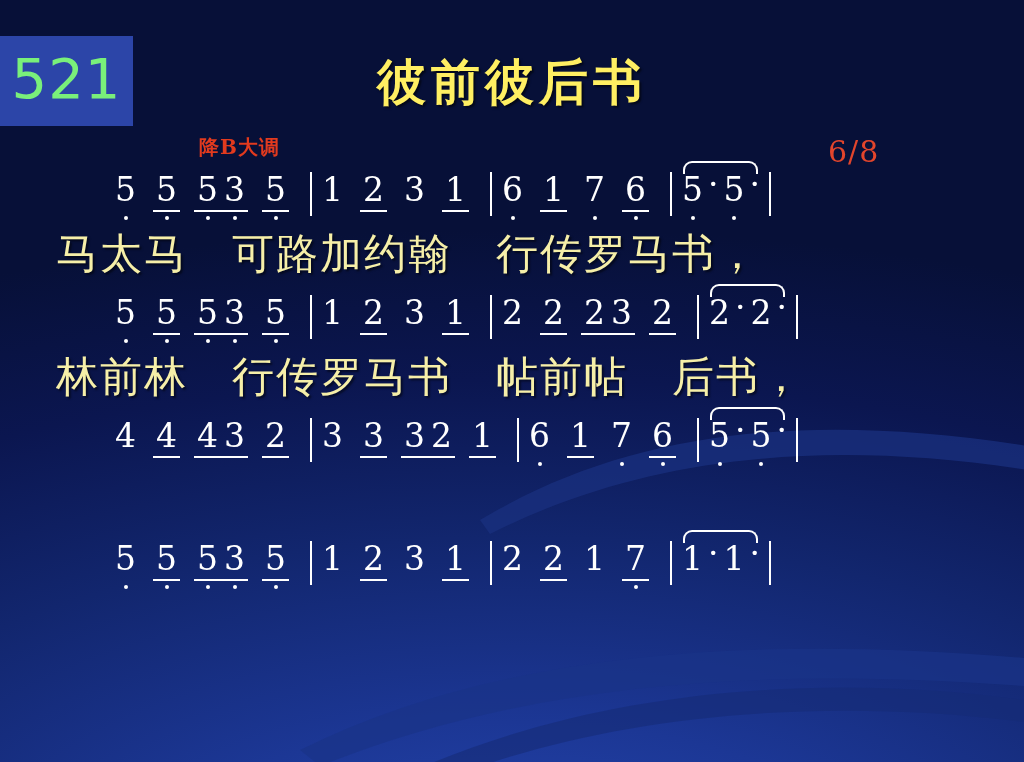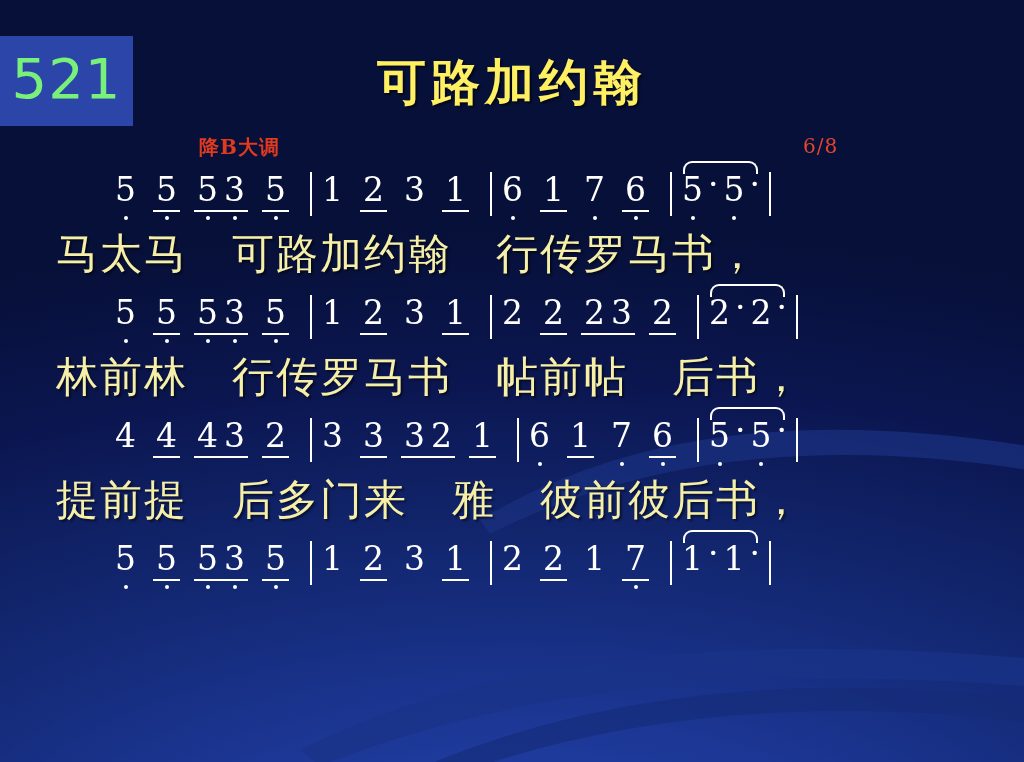--- a/index.html
+++ b/index.html
@@ -70,24 +70,24 @@
     top: 134px;
     color: #e23a1e;
     font-size: 20px;
     font-weight: bold;
     letter-spacing: 1px;
     font-family: "DejaVu Serif", "Liberation Serif", serif;
     padding-left: 36px;
   }
   #meter {
     position: absolute;
-    left: 803px;
+    left: 828px;
     top: 134px;
     color: #e2452c;
-    font-size: 20px;
+    font-size: 30px;
     font-family: "DejaVu Serif", "Liberation Serif", serif;
     letter-spacing: 1px;
   }
 
   
   #score {
     position: absolute;
     left: 0;
     top: 170px;
     width: 1024px;
@@ -203,36 +203,35 @@
     <svg width="724" height="230" viewBox="0 0 724 230">
       <path d="M0,210 C180,120 420,92 724,118 L724,146 C430,124 210,150 20,226 Z" fill="#1a3388" opacity="0.7"></path>
       <path d="M120,228 C300,150 520,132 724,160 L724,182 C520,156 320,176 170,230 Z" fill="#162c77" opacity="0.6"></path>
     </svg>
   </div>
 
   <div id="page-badge">
     <span class="num">521</span>
   </div>
 
-  <div id="song-title">可路加约翰</div>
+  <div id="song-title">彼前彼后书</div>
 
   <div id="key-sig">降B大调</div>
   <div id="meter">6/8</div>
 
   <div id="score">
       <div class="system">
         <div class="noteline"><span class="measure"><span class="grp"><span class="note low"><span class="num">5</span></span></span><span class="grp beam"><span class="note low"><span class="num">5</span></span></span><span class="grp beam"><span class="note low"><span class="num">5</span></span><span class="note low"><span class="num">3</span></span></span><span class="grp beam"><span class="note low"><span class="num">5</span></span></span></span><span class="barline"></span><span class="measure"><span class="grp"><span class="note"><span class="num">1</span></span></span><span class="grp beam"><span class="note"><span class="num">2</span></span></span><span class="grp"><span class="note"><span class="num">3</span></span></span><span class="grp beam"><span class="note"><span class="num">1</span></span></span></span><span class="barline"></span><span class="measure"><span class="grp"><span class="note low"><span class="num">6</span></span></span><span class="grp beam"><span class="note"><span class="num">1</span></span></span><span class="grp"><span class="note low"><span class="num">7</span></span></span><span class="grp beam"><span class="note low"><span class="num">6</span></span></span></span><span class="barline"></span><span class="measure"><span class="tied"><span class="tie-arc"></span><span class="note low"><span class="num">5</span></span><span class="dot">·</span><span class="note low"><span class="num">5</span></span><span class="dot">·</span></span></span><span class="barline"></span></div>
         <div class="lyrics">马太马　可路加约翰　行传罗马书，</div>
       </div>
       <div class="system">
         <div class="noteline"><span class="measure"><span class="grp"><span class="note low"><span class="num">5</span></span></span><span class="grp beam"><span class="note low"><span class="num">5</span></span></span><span class="grp beam"><span class="note low"><span class="num">5</span></span><span class="note low"><span class="num">3</span></span></span><span class="grp beam"><span class="note low"><span class="num">5</span></span></span></span><span class="barline"></span><span class="measure"><span class="grp"><span class="note"><span class="num">1</span></span></span><span class="grp beam"><span class="note"><span class="num">2</span></span></span><span class="grp"><span class="note"><span class="num">3</span></span></span><span class="grp beam"><span class="note"><span class="num">1</span></span></span></span><span class="barline"></span><span class="measure"><span class="grp"><span class="note"><span class="num">2</span></span></span><span class="grp beam"><span class="note"><span class="num">2</span></span></span><span class="grp beam"><span class="note"><span class="num">2</span></span><span class="note"><span class="num">3</span></span></span><span class="grp beam"><span class="note"><span class="num">2</span></span></span></span><span class="barline"></span><span class="measure"><span class="tied"><span class="tie-arc"></span><span class="note"><span class="num">2</span></span><span class="dot">·</span><span class="note"><span class="num">2</span></span><span class="dot">·</span></span></span><span class="barline"></span></div>
         <div class="lyrics">林前林　行传罗马书　帖前帖　后书，</div>
       </div>
       <div class="system">
         <div class="noteline"><span class="measure"><span class="grp"><span class="note"><span class="num">4</span></span></span><span class="grp beam"><span class="note"><span class="num">4</span></span></span><span class="grp beam"><span class="note"><span class="num">4</span></span><span class="note"><span class="num">3</span></span></span><span class="grp beam"><span class="note"><span class="num">2</span></span></span></span><span class="barline"></span><span class="measure"><span class="grp"><span class="note"><span class="num">3</span></span></span><span class="grp beam"><span class="note"><span class="num">3</span></span></span><span class="grp beam"><span class="note"><span class="num">3</span></span><span class="note"><span class="num">2</span></span></span><span class="grp beam"><span class="note"><span class="num">1</span></span></span></span><span class="barline"></span><span class="measure"><span class="grp"><span class="note low"><span class="num">6</span></span></span><span class="grp beam"><span class="note"><span class="num">1</span></span></span><span class="grp"><span class="note low"><span class="num">7</span></span></span><span class="grp beam"><span class="note low"><span class="num">6</span></span></span></span><span class="barline"></span><span class="measure"><span class="tied"><span class="tie-arc"></span><span class="note low"><span class="num">5</span></span><span class="dot">·</span><span class="note low"><span class="num">5</span></span><span class="dot">·</span></span></span><span class="barline"></span></div>
-        <div class="lyrics">提前提　后多门来　雅　彼前彼后书，</div>
       </div>
       <div class="system">
         <div class="noteline"><span class="measure"><span class="grp"><span class="note low"><span class="num">5</span></span></span><span class="grp beam"><span class="note low"><span class="num">5</span></span></span><span class="grp beam"><span class="note low"><span class="num">5</span></span><span class="note low"><span class="num">3</span></span></span><span class="grp beam"><span class="note low"><span class="num">5</span></span></span></span><span class="barline"></span><span class="measure"><span class="grp"><span class="note"><span class="num">1</span></span></span><span class="grp beam"><span class="note"><span class="num">2</span></span></span><span class="grp"><span class="note"><span class="num">3</span></span></span><span class="grp beam"><span class="note"><span class="num">1</span></span></span></span><span class="barline"></span><span class="measure"><span class="grp"><span class="note"><span class="num">2</span></span></span><span class="grp beam"><span class="note"><span class="num">2</span></span></span><span class="grp"><span class="note"><span class="num">1</span></span></span><span class="grp beam"><span class="note low"><span class="num">7</span></span></span></span><span class="barline"></span><span class="measure"><span class="tied"><span class="tie-arc"></span><span class="note"><span class="num">1</span></span><span class="dot">·</span><span class="note"><span class="num">1</span></span><span class="dot">·</span></span></span><span class="barline"></span></div>
       </div>
     </div>
 
 </div>
 
 </body></html>

